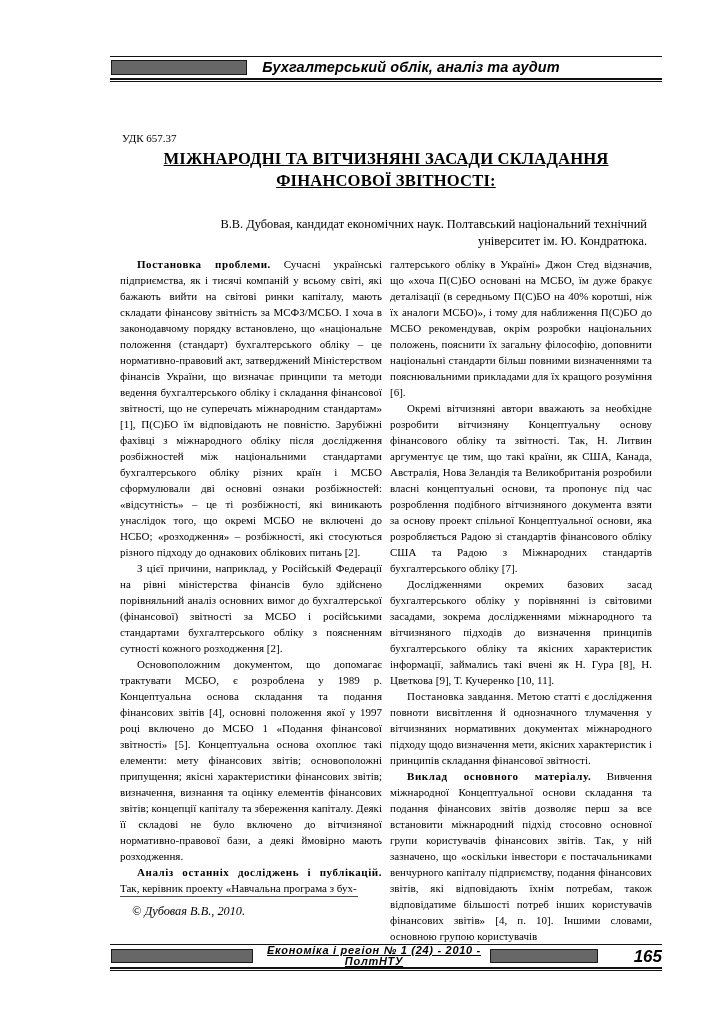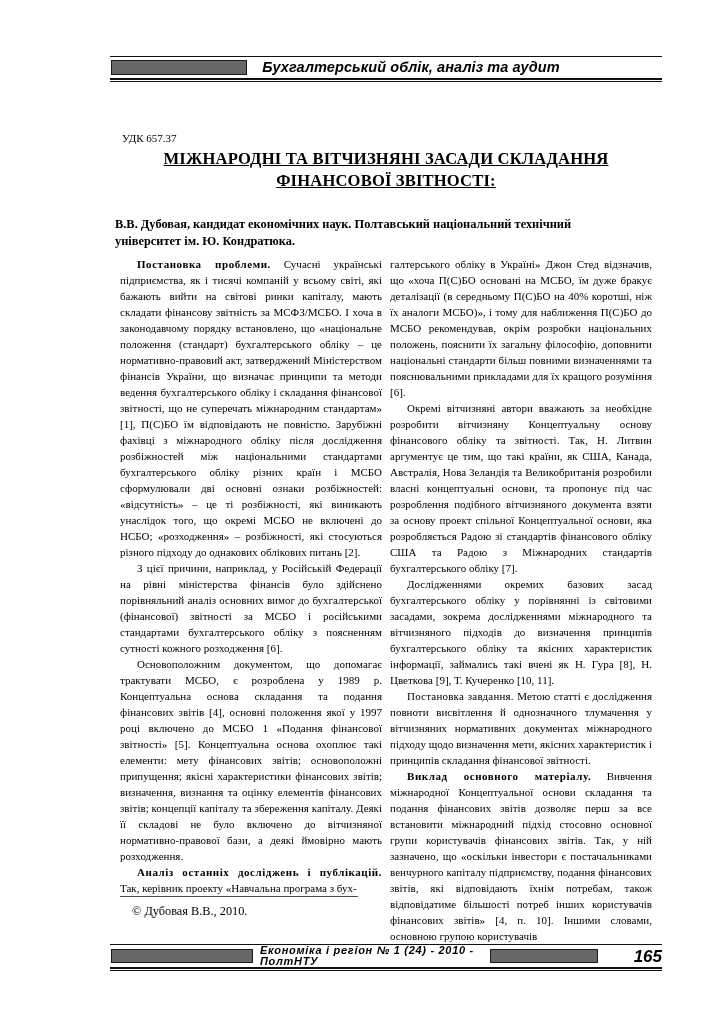--- a/index.html
+++ b/index.html
@@ -97,25 +97,25 @@
     font-size: 16.6px;
     line-height: 21.5px;
     letter-spacing: 0.15px;
     white-space: nowrap;
     text-decoration: underline;
   }
 
   
   .author-block {
     position: absolute;
-    left: 91px;
+    left: 99px;
     top: 216px;
     width: 524px;
-    text-align: left;
-    font-weight: bold;
+    text-align: right;
+    font-weight: normal;
     font-size: 12.4px;
     line-height: 17px;
   }
 
   
   .col {
     position: absolute;
     top: 256px;
     width: 262px;
     font-size: 11px;
@@ -142,20 +142,21 @@
     top: 896px;
     width: 262px;
   }
   .footnote .fn-rule {
     width: 238px;
     height: 1.4px;
     background: #4a4a4a;
     margin-bottom: 7px;
   }
   .footnote .fn-text {
+    font-style: italic;
     font-size: 12.3px;
     padding-left: 12px;
   }
 
   
   .footer {
     position: absolute;
     left: 86px;
     top: 944px;
     width: 552px;
@@ -185,21 +186,23 @@
   }
   .footer .ft-text {
     font-family: "Liberation Sans", "DejaVu Sans", sans-serif;
     font-style: italic;
     font-weight: bold;
     font-size: 11px;
     letter-spacing: 0.7px;
     position: absolute;
     left: 150px;
     width: 228px;
+    text-align: center;
     line-height: 1;
+    text-decoration: underline;
   }
   .footer .ft-page {
     position: absolute;
     right: 0;
     font-family: Liberation Sans, sans-serif;
     font-style: italic;
     font-weight: bold;
     font-size: 17px;
     line-height: 1;
   }
@@ -228,21 +231,21 @@
     <div class="title-line">ФІНАНСОВОЇ ЗВІТНОСТІ:</div>
   </div>
 
   <div class="author-block">
     <div>В.В. Дубовая, кандидат економічних наук. Полтавський національний технічний</div>
     <div>університет ім. Ю. Кондратюка.</div>
   </div>
 
   <div class="col left">
     <p><span class="lead">Постановка проблеми.</span><span> Сучасні українські підприємства, як і тисячі компаній у всьому світі, які бажають вийти на світові ринки капіталу, мають складати фінансову звітність за МСФЗ/МСБО. І хоча в законодавчому порядку встановлено, що «національне положення (стандарт) бухгалтерського обліку – це нормативно-правовий акт, затверджений Міністерством фінансів України, що визначає принципи та методи ведення бухгалтерського обліку і складання фінансової звітності, що не суперечать міжнародним стандартам» [1], П(С)БО їм відповідають не повністю. Зарубіжні фахівці з міжнародного обліку після дослідження розбіжностей між національними стандартами бухгалтерського обліку різних країн і МСБО сформулювали дві основні ознаки розбіжностей: «відсутність» – це ті розбіжності, які виникають унаслідок того, що окремі МСБО не включені до НСБО; «розходження» – розбіжності, які стосуються різного підходу до однакових облікових питань [2].</span></p>
-    <p>З цієї причини, наприклад, у Російській Федерації на рівні міністерства фінансів було здійснено порівняльний аналіз основних вимог до бухгалтерської (фінансової) звітності за МСБО і російськими стандартами бухгалтерського обліку з поясненням сутності кожного розходження [6].</p>
+    <p>З цієї причини, наприклад, у Російській Федерації на рівні міністерства фінансів було здійснено порівняльний аналіз основних вимог до бухгалтерської (фінансової) звітності за МСБО і російськими стандартами бухгалтерського обліку з поясненням сутності кожного розходження [2].</p>
     <p>Основоположним документом, що допомагає трактувати МСБО, є розроблена у 1989 р. Концептуальна основа складання та подання фінансових звітів [4], основні положення якої у 1997 році включено до МСБО 1 «Подання фінансової звітності» [5]. Концептуальна основа охоплює такі елементи: мету фінансових звітів; основоположні припущення; якісні характеристики фінансових звітів; визначення, визнання та оцінку елементів фінансових звітів; концепції капіталу та збереження капіталу. Деякі її складові не було включено до вітчизняної нормативно-правової бази, а деякі ймовірно мають розходження.</p>
     <p><span class="lead">Аналіз останніх досліджень і публікацій.</span><span> Так, керівник проекту «Навчальна програма з бух-</span></p>
   </div>
 
   <div class="col right">
     <p class="noindent">галтерського обліку в Україні» Джон Стед відзначив, що «хоча П(С)БО основані на МСБО, їм дуже бракує деталізації (в середньому П(С)БО на 40% коротші, ніж їх аналоги МСБО)», і тому для наближення П(С)БО до МСБО рекомендував, окрім розробки національних положень, пояснити їх загальну філософію, доповнити національні стандарти більш повними визначеннями та пояснювальними прикладами для їх кращого розуміння [6].</p>
     <p>Окремі вітчизняні автори вважають за необхідне розробити вітчизняну Концептуальну основу фінансового обліку та звітності. Так, Н. Литвин аргументує це тим, що такі країни, як США, Канада, Австралія, Нова Зеландія та Великобританія розробили власні концептуальні основи, та пропонує під час розроблення подібного вітчизняного документа взяти за основу проект спільної Концептуальної основи, яка розробляється Радою зі стандартів фінансового обліку США та Радою з Міжнародних стандартів бухгалтерського обліку [7].</p>
     <p>Дослідженнями окремих базових засад бухгалтерського обліку у порівнянні із світовими засадами, зокрема дослідженнями міжнародного та вітчизняного підходів до визначення принципів бухгалтерського обліку та якісних характеристик інформації, займались такі вчені як Н. Гура [8], Н. Цветкова [9], Т. Кучеренко [10, 11].</p>
     <p><span class="lead-tight">Постановка завдання.</span><span> Метою статті є дослідження повноти висвітлення й однозначного тлумачення у вітчизняних нормативних документах міжнародного підходу щодо визначення мети, якісних характеристик і принципів складання фінансової звітності.</span></p>
     <p><span class="lead">Виклад основного матеріалу.</span><span> Вивчення міжнародної Концептуальної основи складання та подання фінансових звітів дозволяє перш за все встановити міжнародний підхід стосовно основної групи користувачів фінансових звітів. Так, у ній зазначено, що «оскільки інвестори є постачальниками венчурного капіталу підприємству, подання фінансових звітів, які відповідають їхнім потребам, також відповідатиме більшості потреб інших користувачів фінансових звітів» [4, п. 10]. Іншими словами, основною групою користувачів</span></p>

